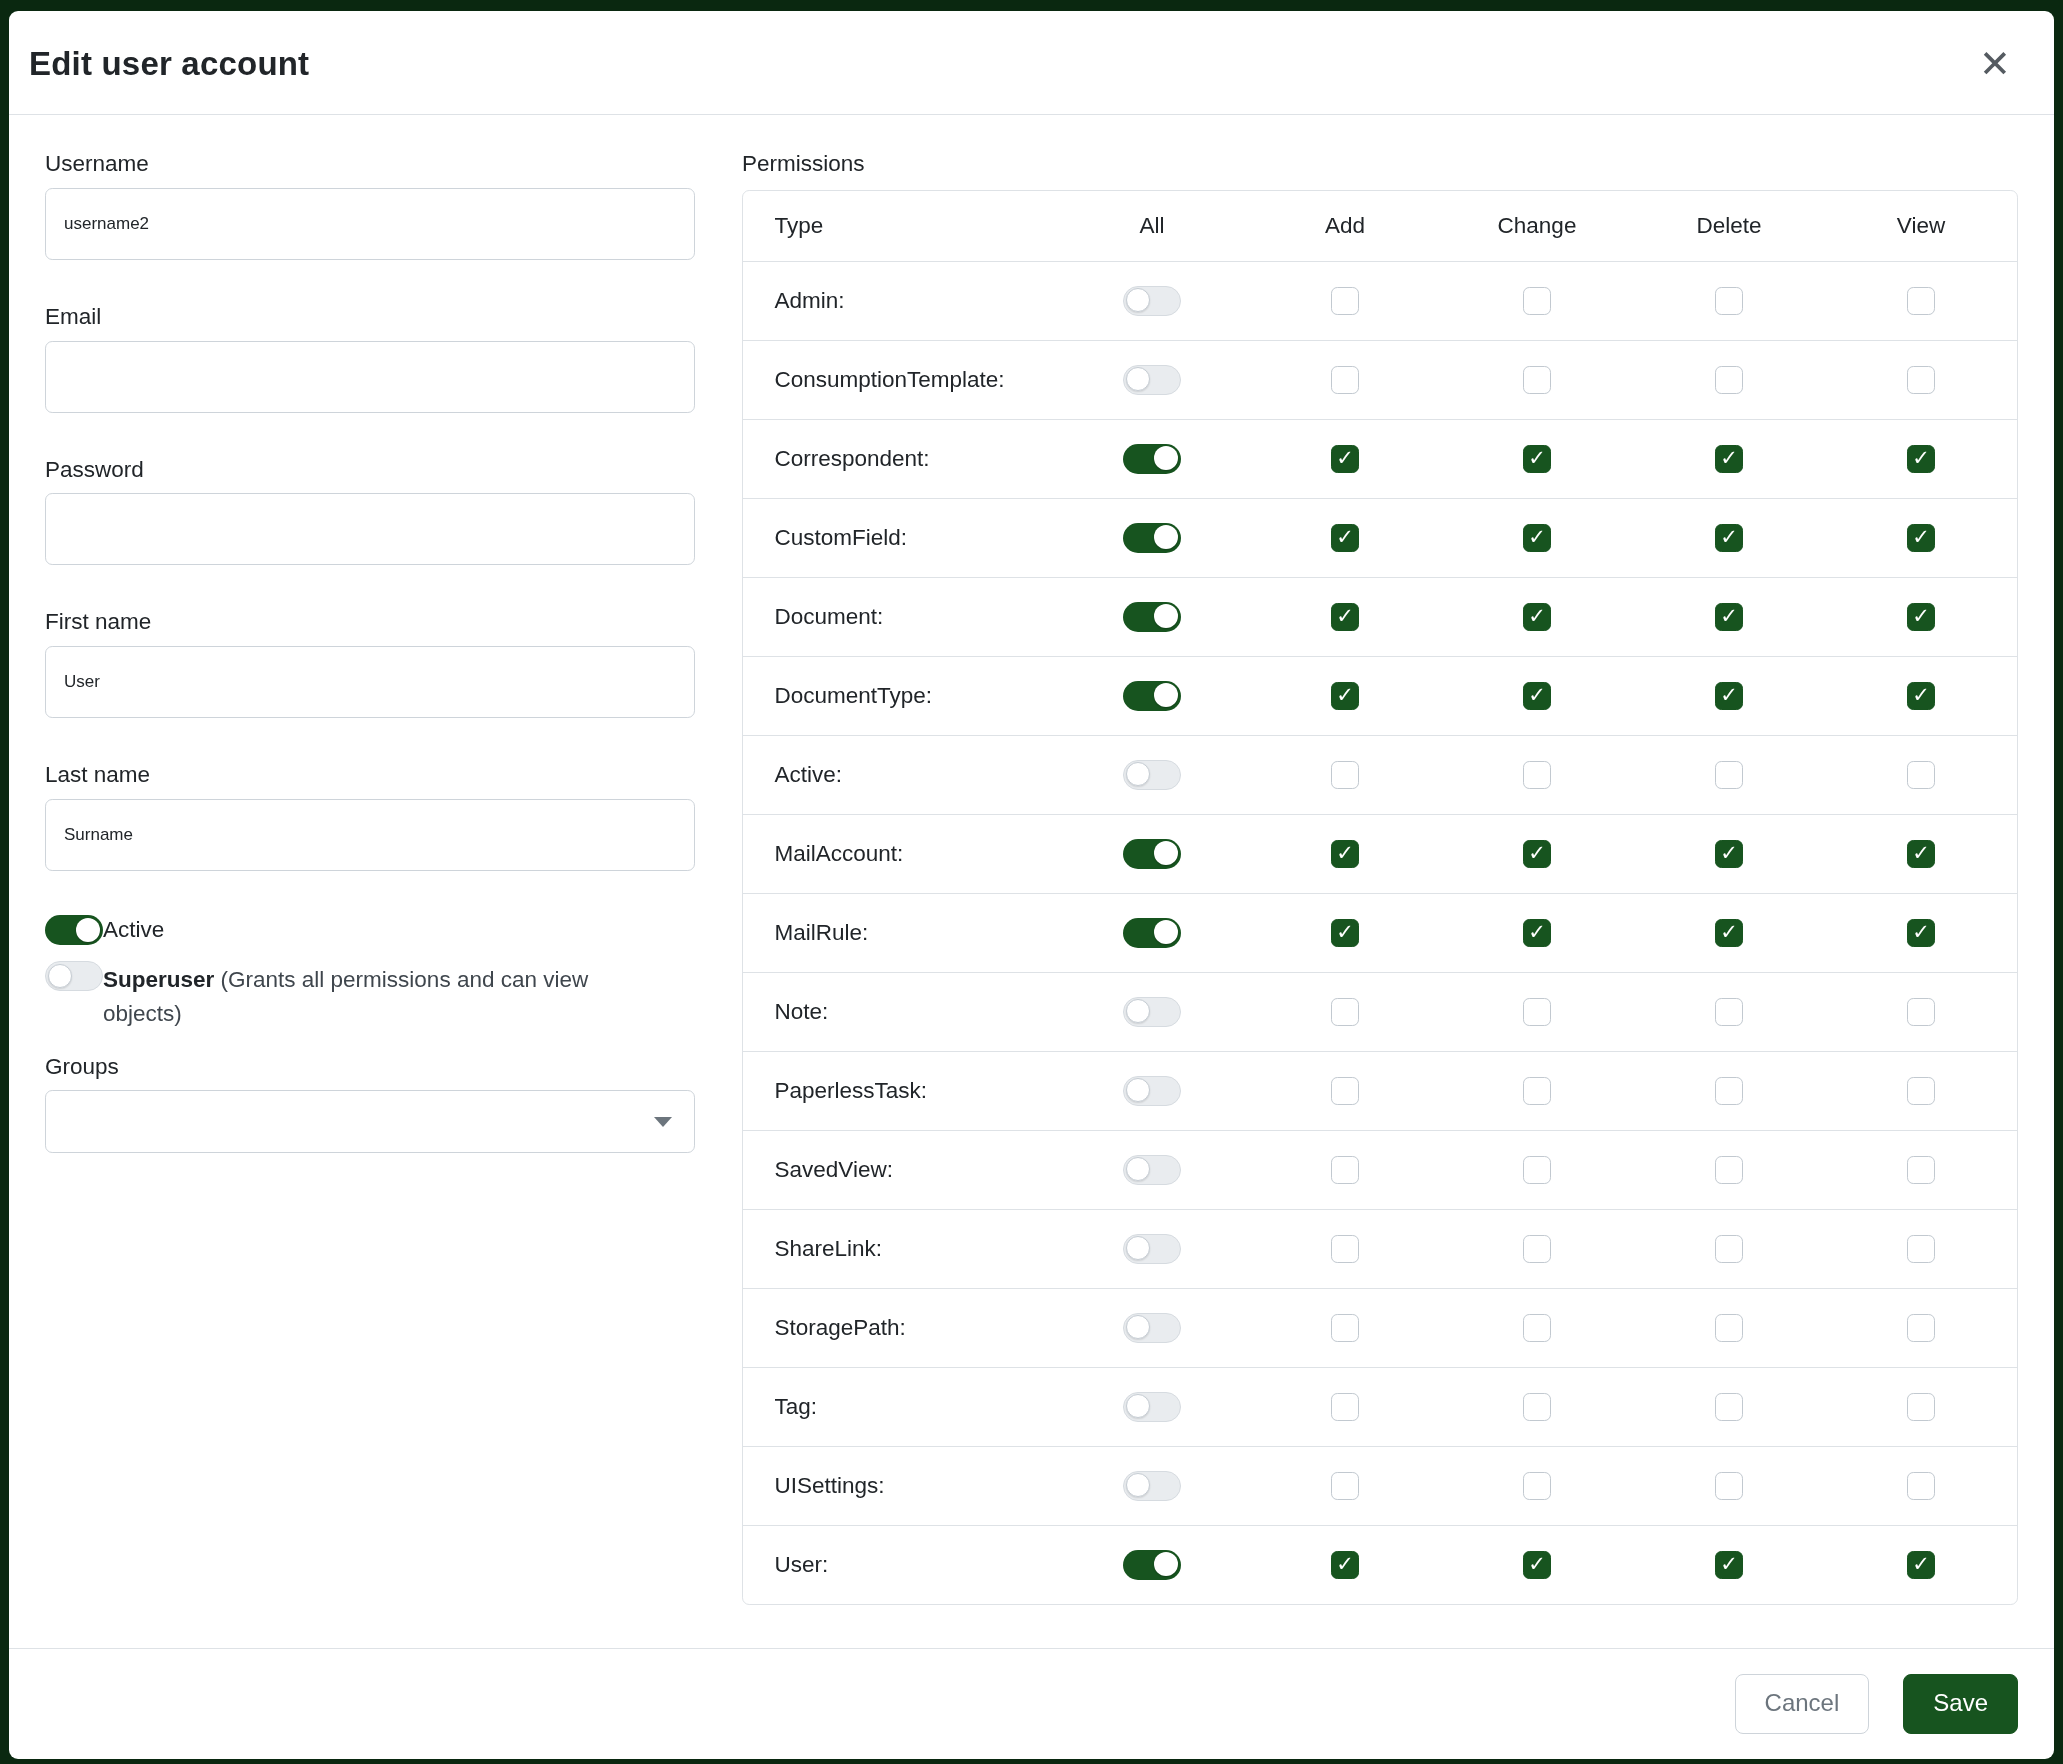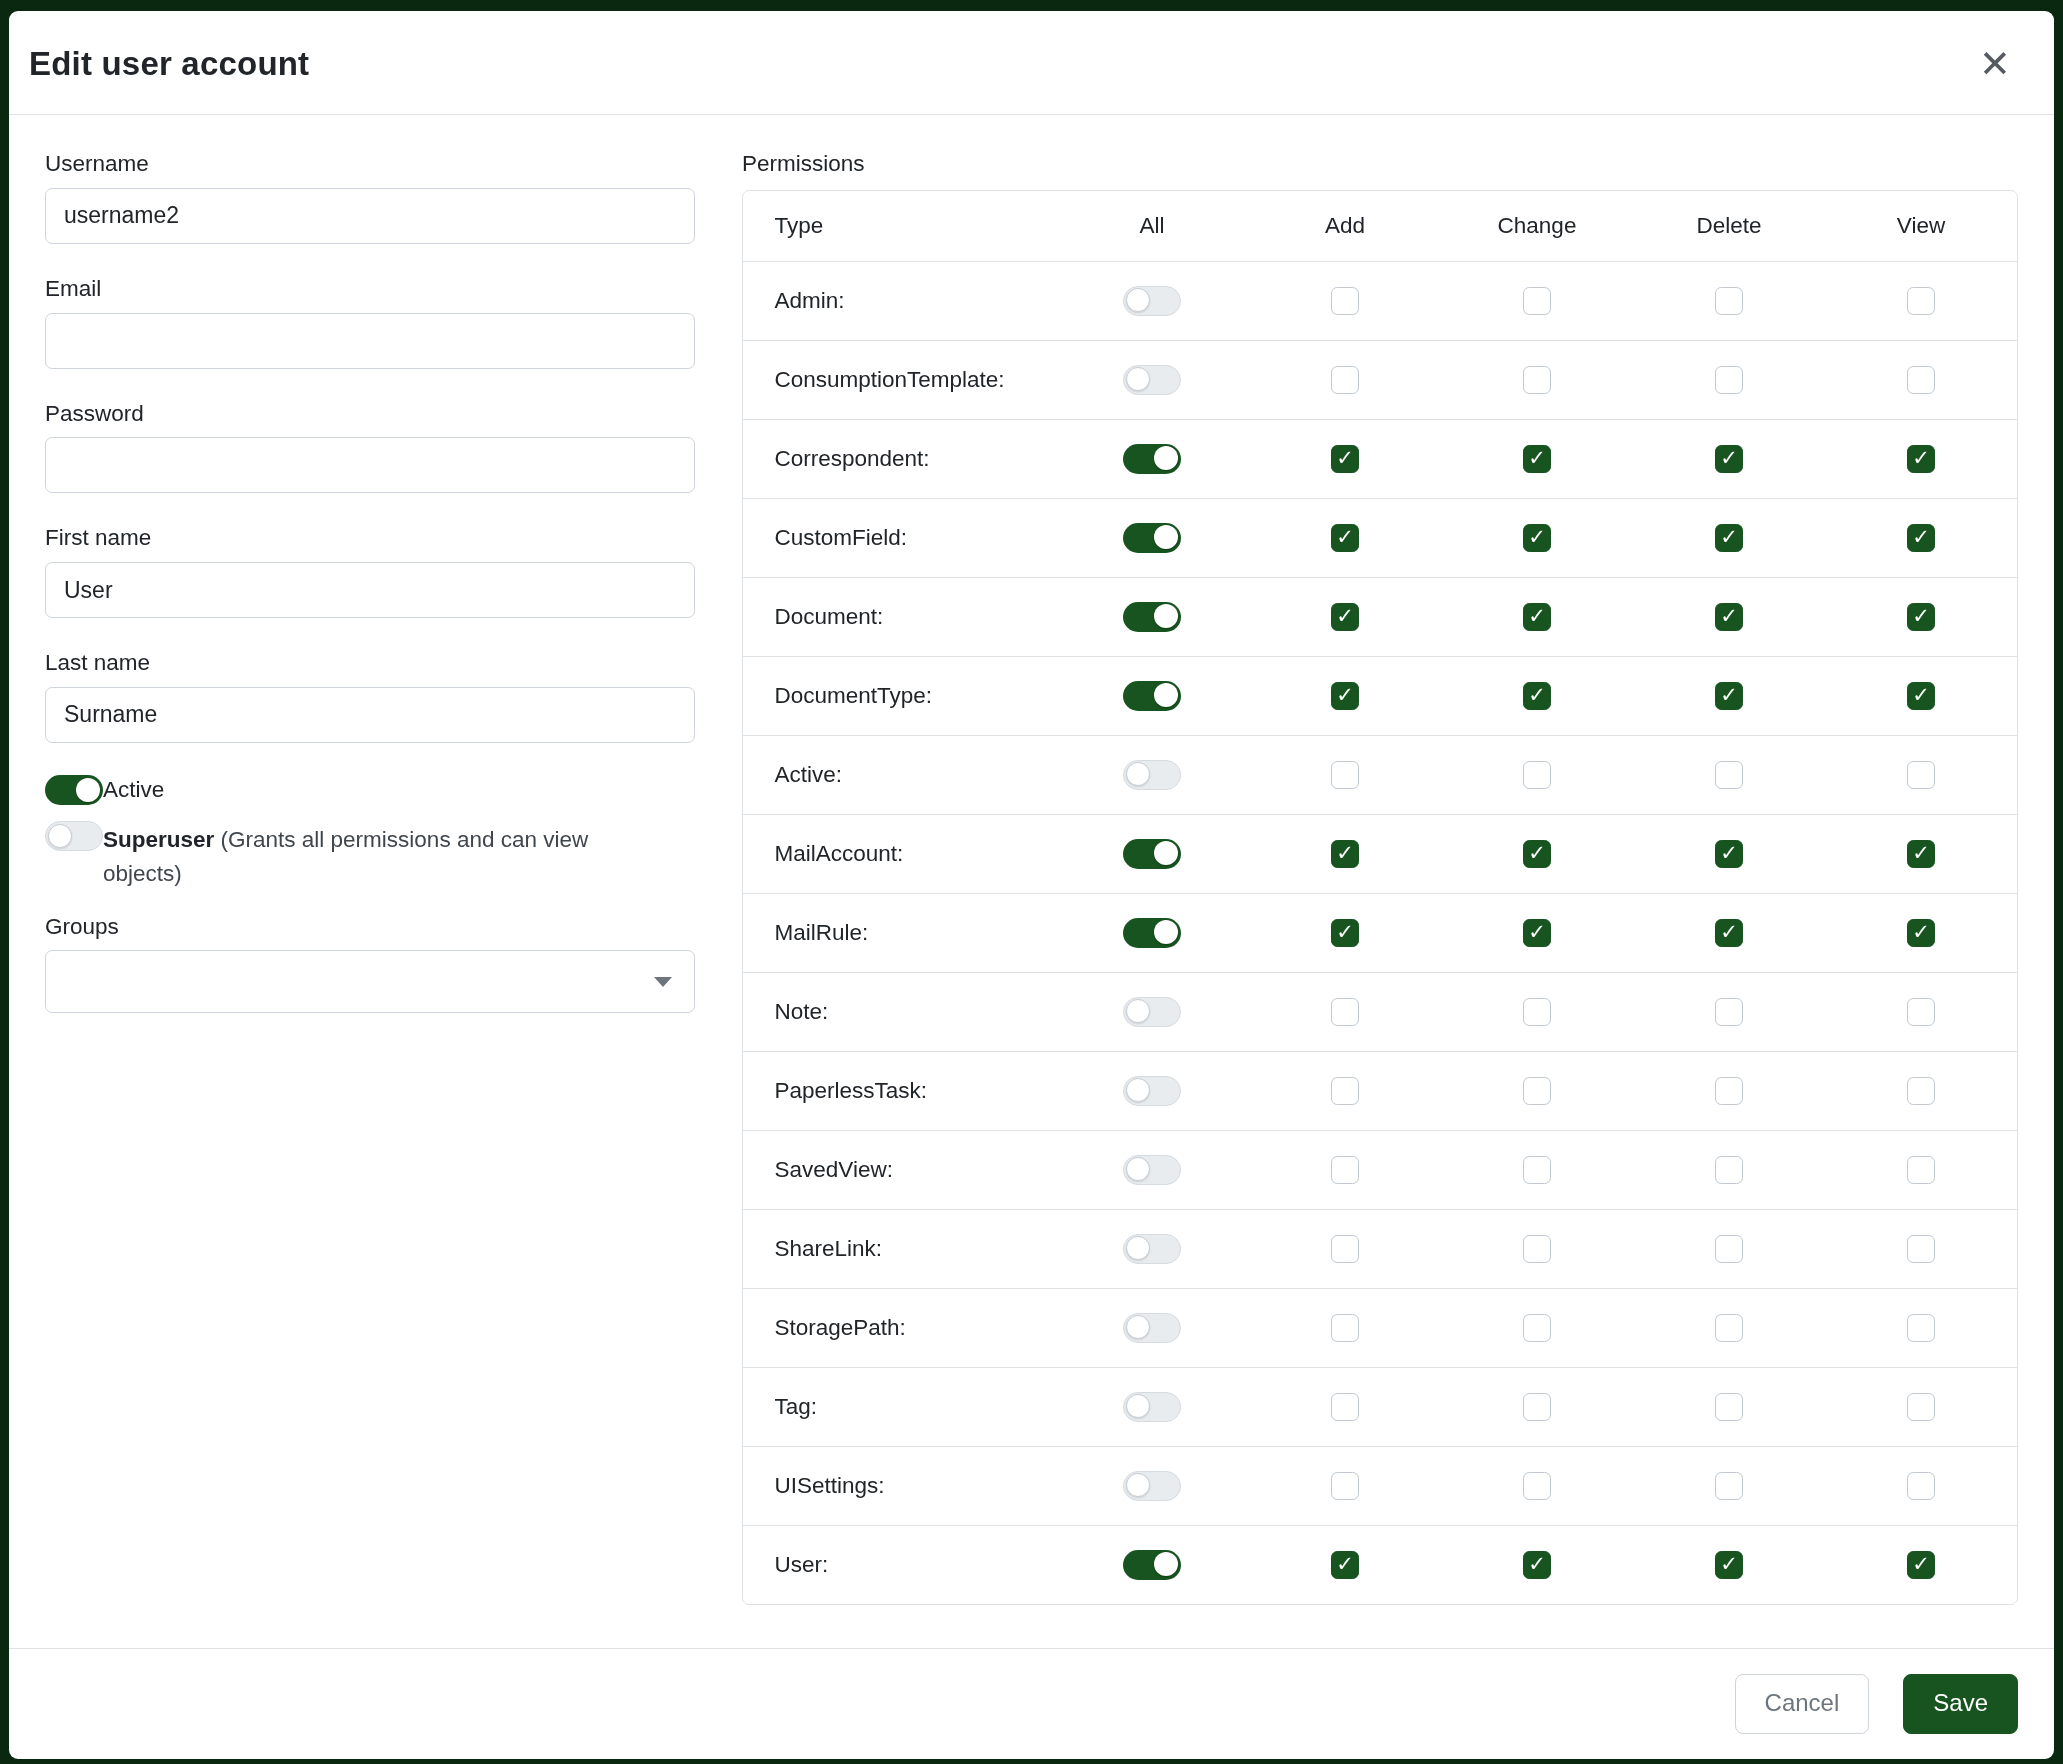--- a/index.html
+++ b/index.html
@@ -40,26 +40,26 @@
   .modal-body {
     flex: 1;
     display: flex;
     gap: 47px;
     padding: 36px 36px 18px 36px;
     overflow: hidden;
   }
   .left-col { width: 650px; flex: 0 0 auto; }
   .right-col { flex: 1; min-width: 0; }
 
-  .field-group { margin-bottom: 32px; }
+  .field-group { margin-bottom: 44px; }
   .field-label { font-size: 22.5px; margin-bottom: 10.8px; display: block; }
   .text-input {
-    width: 100%; height: 56px;
+    width: 100%; height: 72px;
     border: 0.9px solid #ced4da; border-radius: 7.2px;
-    font-size: 23px; padding: 0 18px; color: #212529;
+    font-size: 17px; padding: 0 18px; color: #212529;
     font-family: inherit; background: #fff; outline: none;
   }
 
   
   .toggle {
     display: inline-block; width: 58px; height: 30px;
     border-radius: 15.3px; position: relative; cursor: pointer; flex: 0 0 auto;
   }
   .toggle .knob {
     position: absolute; top: 2.7px; width: 24px; height: 24px;

